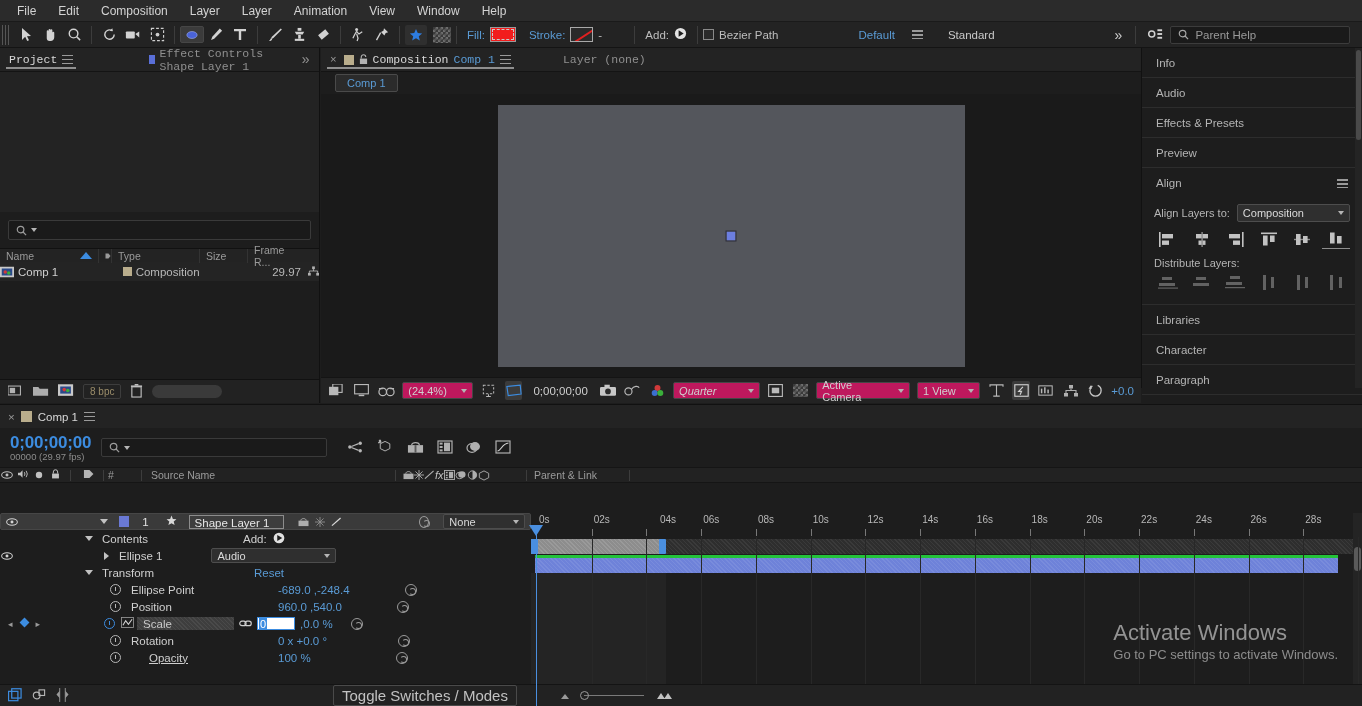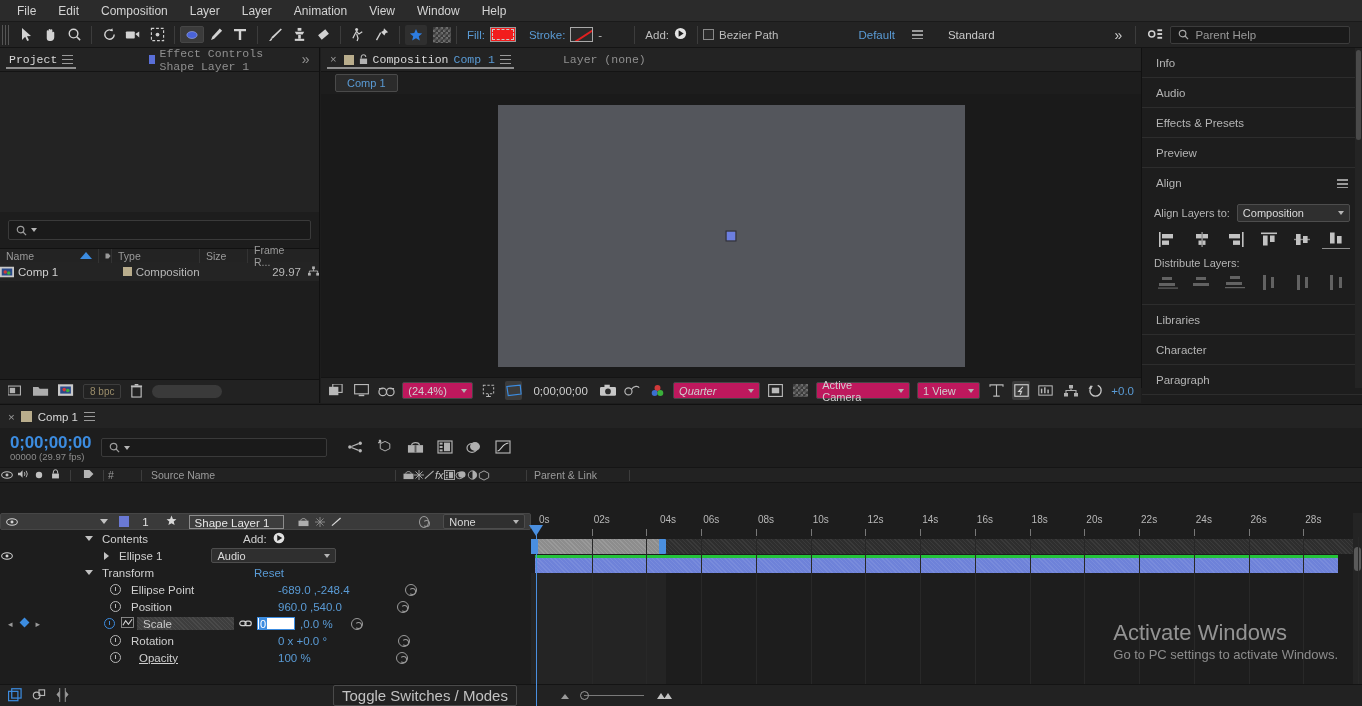--- a/index.html
+++ b/index.html
@@ -999,21 +999,21 @@
           <span style="width:110px;"></span>
           <span class="stopw"></span>
           <span style="padding-left:10px;color:#cfcfcf;width:157px;">Rotation</span>
           <span class="val">0 x +0.0 °</span>
           <span class="spiral" style="margin-left:71px;"></span>
         </div>
 
         <div class="lrow">
           <span style="width:110px;"></span>
           <span class="stopw"></span>
-          <span style="padding-left:18px;color:#cfcfcf;width:157px;text-decoration:underline;">Opacity</span>
+          <span style="padding-left:28px;color:#cfcfcf;width:157px;text-decoration:underline;">Opacity</span>
           <span class="val">100 %</span>
           <span class="spiral" style="margin-left:85px;"></span>
         </div>
       </div>
 
       <div class="ruler-area">
         <div class="ruler" id="ruler">
             <div class="rtick" style="left: 8px;">0s</div>
             <div class="rtick" style="left: 62.7333px;">02s</div>
             <div class="rtickline" style="left: 60.7333px;"></div>

